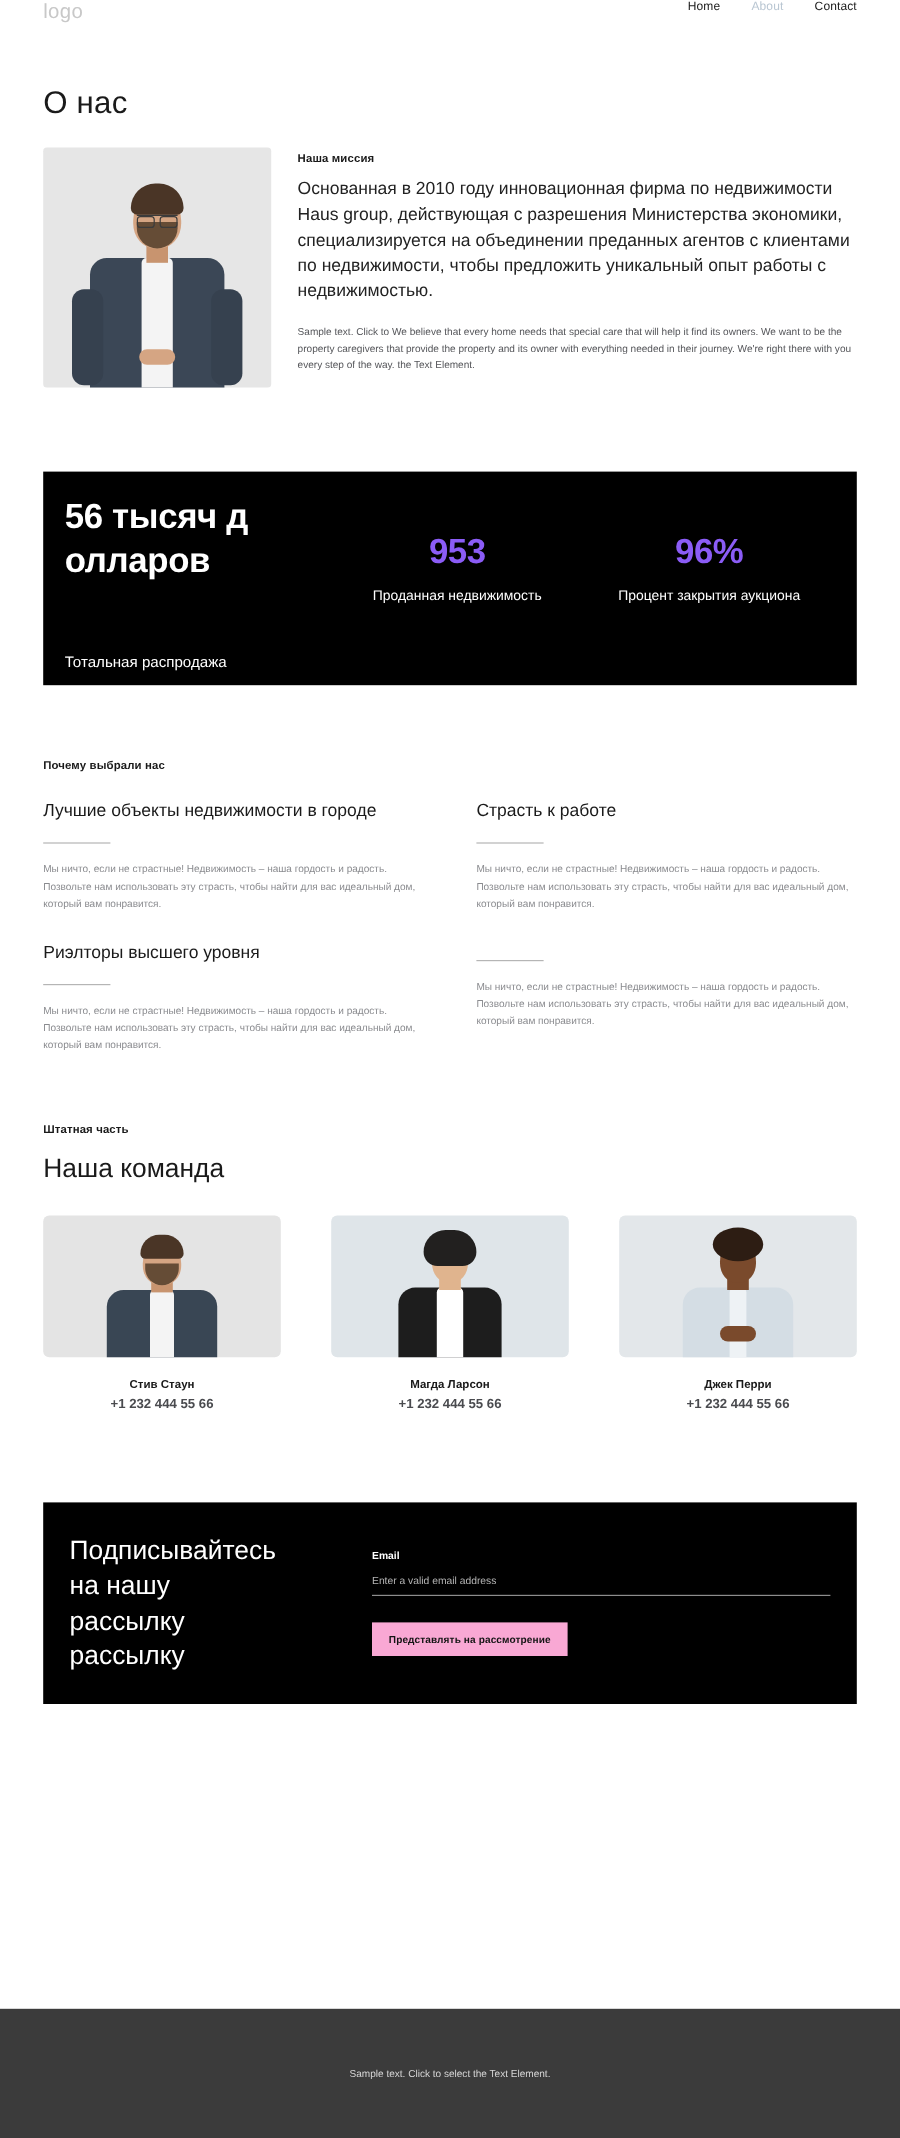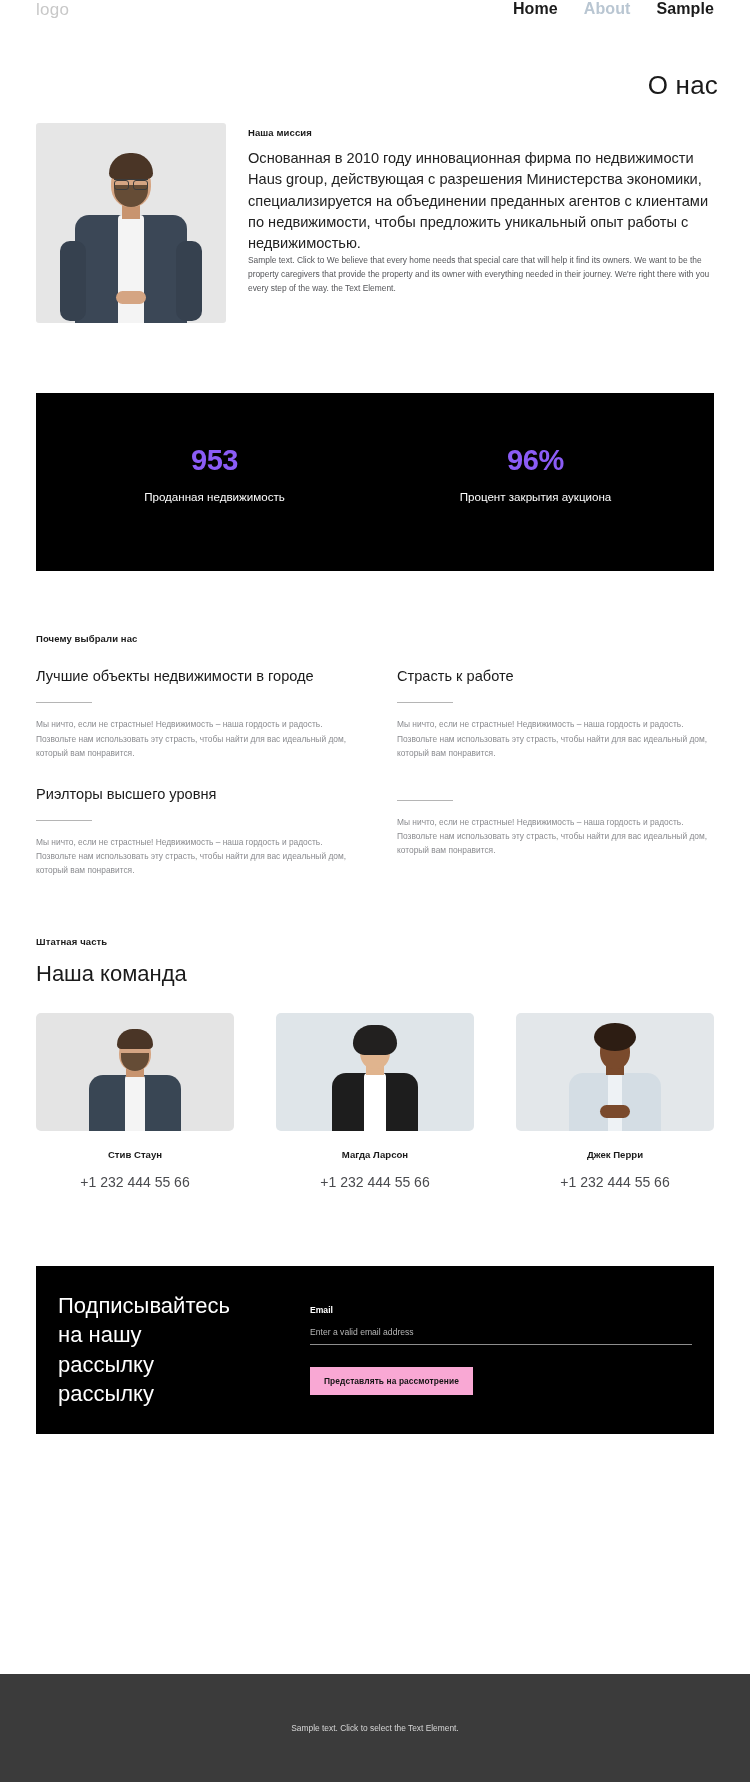--- a/index.html
+++ b/index.html
@@ -21,31 +21,31 @@
     background: #fff;
   }
   .logo {
     font-size: 17px;
     color: #c8c8c8;
     letter-spacing: 0.3px;
     font-weight: 400;
   }
   .nav { display: flex; align-items: center; gap: 26px; }
   .nav-link {
-    font-size: 16px;
+    font-size: 10px;
     color: #1b1b1b;
-    font-weight: 700;
+    font-weight: 400;
     letter-spacing: .1px;
     text-decoration: none;
     cursor: pointer;
   }
   .nav-link.is-active { color: #b9c6d2; }
 
   
-  .page-title-wrap { padding: 22px 32px 0 36px; text-align: right; }
+  .page-title-wrap { padding: 22px 32px 0 36px; }
   .page-title {
     font-size: 26px;
     font-weight: 400;
     color: #1a1a1a;
     letter-spacing: .2px;
   }
 
   
   .about {
     display: flex;
@@ -70,21 +70,21 @@
     letter-spacing: .1px;
     margin-bottom: 10px;
   }
   .mission-lead {
     font-size: 14.6px;
     line-height: 1.46;
     color: #222;
     font-weight: 400;
   }
   .mission-small {
-    margin-top: 0;
+    margin-top: 16px;
     font-size: 8.4px;
     line-height: 1.62;
     color: #55565a;
   }
 
   
   .stats {
     margin: 70px 36px 0 36px;
     background: #000;
     height: 178px;
@@ -192,23 +192,24 @@
     position: relative;
     overflow: hidden;
   }
   .team-name {
     margin-top: 18px;
     font-size: 9.6px;
     font-weight: 700;
     color: #1a1a1a;
   }
   .team-phone {
-    margin-top: 14px;
-    font-size: 14px;
+    margin-top: 4px;
+    font-size: 11px;
     color: #4a4b4f;
+    font-weight: bold;
   }
 
   
   .newsletter {
     margin: 76px 36px 0 36px;
     background: #000;
     height: 168px;
     display: flex;
     align-items: center;
     padding: 0 22px;
@@ -321,21 +322,21 @@
   }
 </style>
 </head>
 <body>
 
 <header class="site-header">
   <div class="logo">logo</div>
   <nav class="nav">
     <a class="nav-link">Home</a>
     <a class="nav-link is-active">About</a>
-    <a class="nav-link">Sample</a>
+    <a class="nav-link">Contact</a>
   </nav>
 </header>
 
 <div class="page-title-wrap">
   <h1 class="page-title">О нас</h1>
 </div>
 
 <section class="about">
   <div class="about-photo">
     <div class="ph ph-body" style="top:92px;height:110px;background:#3b4756;"></div>
@@ -350,20 +351,24 @@
     <div class="ph ph-glasses" style="top:56px;"></div>
   </div>
   <div class="about-copy">
     <div class="eyebrow">Наша миссия</div>
     <p class="mission-lead">Основанная в 2010 году инновационная фирма по недвижимости Haus group, действующая с разрешения Министерства экономики, специализируется на объединении преданных агентов с клиентами по недвижимости, чтобы предложить уникальный опыт работы с недвижимостью.</p>
     <p class="mission-small">Sample text. Click to We believe that every home needs that special care that will help it find its owners. We want to be the property caregivers that provide the property and its owner with everything needed in their journey. We're right there with you every step of the way. the Text Element.</p>
   </div>
 </section>
 
 <section class="stats">
+  <div class="stat-main">
+    <div class="stat-main-value">56 тысяч долларов</div>
+    <div class="stat-main-label">Тотальная распродажа</div>
+  </div>
   <div class="stat-col">
     <div class="stat-value">953</div>
     <div class="stat-label">Проданная недвижимость</div>
   </div>
   <div class="stat-col">
     <div class="stat-value">96%</div>
     <div class="stat-label">Процент закрытия аукциона</div>
   </div>
 </section>
 

